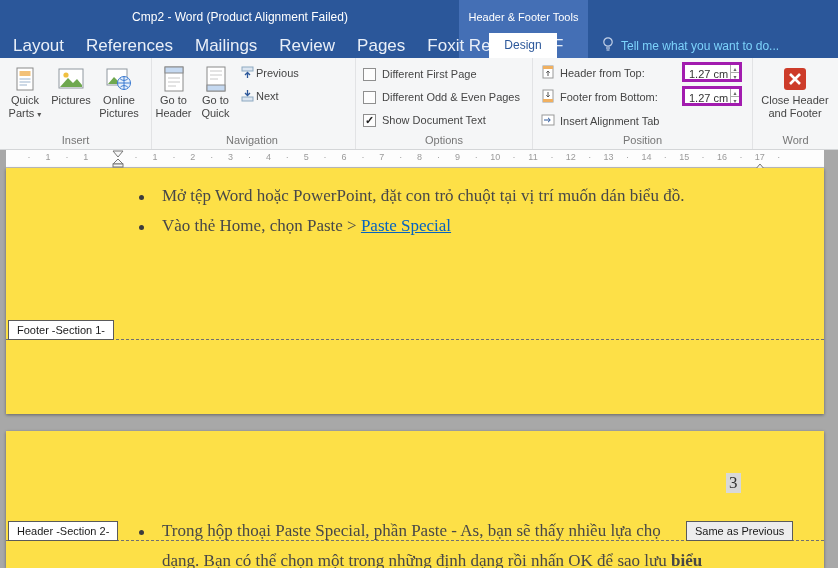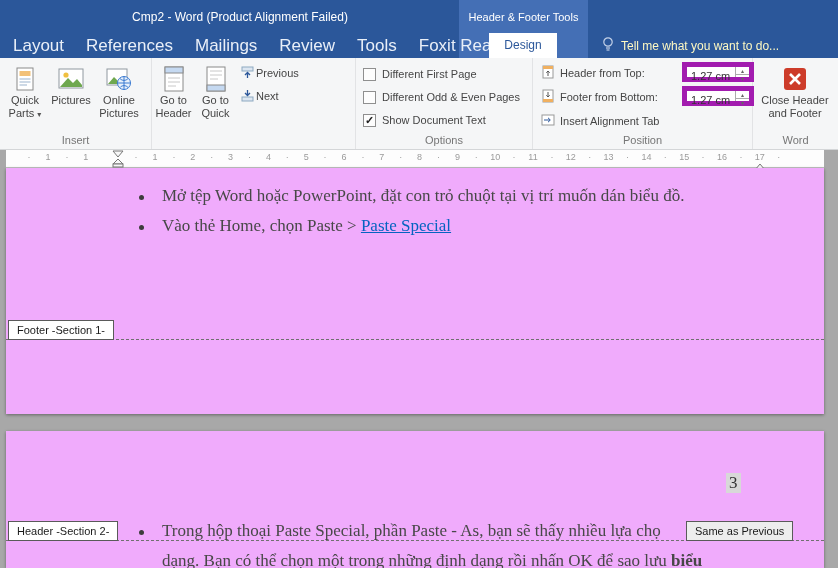--- a/index.html
+++ b/index.html
@@ -10,50 +10,50 @@
   .titlebar{position:absolute;left:0;top:0;right:0;height:33px;background:#2b579a}
   .win-title{position:absolute;left:60px;top:10px;width:360px;text-align:center;font-size:12px;color:#ffffff;white-space:nowrap}
   .ctxhdr{position:absolute;left:459px;top:0;width:129px;height:33px;background:#446fb5;color:#fff;font-size:11px;display:flex;align-items:center;justify-content:center;white-space:nowrap}
 
   
   .tabrow{position:absolute;left:0;top:33px;right:0;height:25px;background:#2b579a}
   .ctxseg{position:absolute;left:459px;top:0;width:129px;height:25px;background:#446fb5}
   .tabs{position:absolute;left:2px;top:0;display:flex}
   .tab{height:25px;line-height:25px;padding:0 11px;font-size:17px;color:#e9eff8;white-space:nowrap}
   .tab-design{position:absolute;left:489px;top:0;width:68px;height:25px;line-height:25px;text-align:center;background:#ffffff;color:#2b579a;font-size:12px}
-  .tellme{position:absolute;left:601px;top:0;height:25px;display:flex;align-items:center;gap:6px;color:#fef9c3;font-size:12px;white-space:nowrap}
+  .tellme{position:absolute;left:601px;top:0;height:25px;display:flex;align-items:center;gap:6px;color:#7dd3fc;font-size:12px;white-space:nowrap}
 
   
   .ribbon{position:absolute;left:0;top:58px;right:0;height:92px;background:#f5f6f7;border-bottom:1px solid #d4d6d8;box-sizing:border-box}
   .group{position:absolute;top:0;height:91px;border-right:1px solid #e2e3e5;box-sizing:border-box}
   .grouplabel{position:absolute;bottom:3px;left:0;right:0;text-align:center;font-size:11px;color:#767676;white-space:nowrap}
   .bigbtn{position:absolute;top:3px;height:72px;display:flex;flex-direction:column;align-items:center;padding-top:3px;box-sizing:border-box;font-size:11px;color:#454545;text-align:center;cursor:default}
   .bigbtn .bl{line-height:13px;white-space:nowrap}
   .bigbtn .icon{height:30px;display:flex;align-items:center;justify-content:center}
   .smallbtn{position:absolute;display:flex;align-items:center;gap:1px;height:20px;font-size:11px;color:#454545;padding:0 3px;white-space:nowrap}
   .annotated{border:2px solid #e0241f;border-radius:3px;background:#f6eed8;padding:1px 5px}
   .dd{font-size:8px;color:#555}
   .optrow{position:absolute;left:7px;display:flex;align-items:center;gap:6px;font-size:11px;color:#454545;height:16px;white-space:nowrap}
   .cb{width:13px;height:13px;background:#fdfdfd;border:1px solid #8f8f8f;box-sizing:border-box;display:inline-flex;align-items:center;justify-content:center;font-size:11px;font-weight:bold;color:#1f1f1f}
   .posrow{position:absolute;left:8px;height:18px;display:flex;align-items:center;gap:5px;font-size:11px;color:#454545;white-space:nowrap}
-  .spinbox{position:absolute;left:149px;width:72px;height:20px;background:#fff;border:5px solid #a21caf;box-sizing:border-box;display:flex}
+  .spinbox{position:absolute;left:149px;width:60px;height:20px;background:#fff;border:3px solid #a21caf;box-sizing:border-box;display:flex}
   .spinval{flex:1;font-size:11px;padding:3px 2px 0 4px;color:#333;white-space:nowrap}
   .spinarrows{width:13px;border-left:1px solid #ababab;display:flex;flex-direction:column}
   .spinarrows span{flex:1;display:flex;align-items:center;justify-content:center;font-size:6px;color:#666}
   .spinarrows span:first-child{border-bottom:1px solid #ababab}
 
   
   .rulerbar{position:absolute;left:0;top:150px;right:0;height:18px;background:#a8a8a8}
   .ruler{position:absolute;left:6px;top:0;width:818px;height:18px;background:#fdfdfd;border-bottom:1px solid #c2c2c2;box-sizing:border-box}
   .rmark{position:absolute;top:2px;transform:translateX(-50%);font-size:9px;color:#9a9a9a}
   .indent{position:absolute;top:0}
 
   
   .workspace{position:absolute;left:0;top:168px;right:0;bottom:0;background:#a8a8a8}
-  .page{position:absolute;left:6px;width:818px;background:#f0abfc;box-shadow:0 1px 3px rgba(0,0,0,.4)}
+  .page{position:absolute;left:6px;width:818px;background:#fde047;box-shadow:0 1px 3px rgba(0,0,0,.4)}
   .page1{top:0;height:246px}
   .page2{top:263px;height:137px;overflow:hidden}
   .ptext{position:absolute;font-family:"Liberation Serif","DejaVu Serif",serif;font-size:17px;color:#484848;white-space:nowrap}
   .bullet{position:absolute;width:5px;height:5px;border-radius:50%;background:#3c3c3c}
   .doclink{color:#0563c1;text-decoration:underline}
   .tag{position:absolute;height:20px;line-height:18px;background:#ffffff;border:1px solid #5a5a5a;box-sizing:border-box;font-size:11px;color:#1a1a1a;padding:0 8px;white-space:nowrap;z-index:3}
   .tag.gray{background:#ededed}
   .dash{position:absolute;left:0;right:0;border-top:1px dashed #707070;z-index:1}
   .pagenum{position:absolute;font-family:"Liberation Serif","DejaVu Serif",serif;font-size:17px;color:#333;background:#d8d8d8;padding:0 3px}
 </style>
@@ -67,21 +67,21 @@
     <div class="ctxhdr">Header &amp; Footer Tools</div>
   </div>
 
   <div class="tabrow">
     <div class="ctxseg"></div>
     <div class="tabs">
       <span class="tab">Layout</span>
       <span class="tab">References</span>
       <span class="tab">Mailings</span>
       <span class="tab">Review</span>
-      <span class="tab">Tools</span>
+      <span class="tab">Pages</span>
       <span class="tab">Foxit Reader PDF</span>
     </div>
     <div class="tab-design">Design</div>
     <div class="tellme">
       <span>
         <svg width="14" height="16" viewBox="0 0 14 16">
             <circle cx="7" cy="6" r="4.2" fill="none" stroke="#c3d1e8" stroke-width="1.2"></circle>
             <line x1="5" y1="12" x2="9" y2="12" stroke="#c3d1e8" stroke-width="1.2"></line>
             <line x1="5.5" y1="14" x2="8.5" y2="14" stroke="#c3d1e8" stroke-width="1.2"></line>
           </svg>
@@ -169,20 +169,21 @@
       </div>
       <div class="smallbtn" style="left:88px;top:28px">
         <span>
           <svg width="15" height="15">
               <rect x="2" y="9" width="11" height="4" fill="#dce6f1" stroke="#8ea9c1"></rect>
               <path d="M7.5 2 V7 M5 5 L7.5 7.5 L10 5" stroke="#2b579a" fill="none" stroke-width="1.3"></path>
             </svg>
         </span>
         <span>Next</span>
       </div>
+      <div class="grouplabel">Navigation</div>
     </div>
 
     <div class="group" style="left:356px;width:177px">
       <div class="optrow" style="top:8px">
         <span class="cb"></span>
         <span>Different First Page</span>
       </div>
       <div class="optrow" style="top:31px">
         <span class="cb"></span>
         <span>Different Odd &amp; Even Pages</span>

